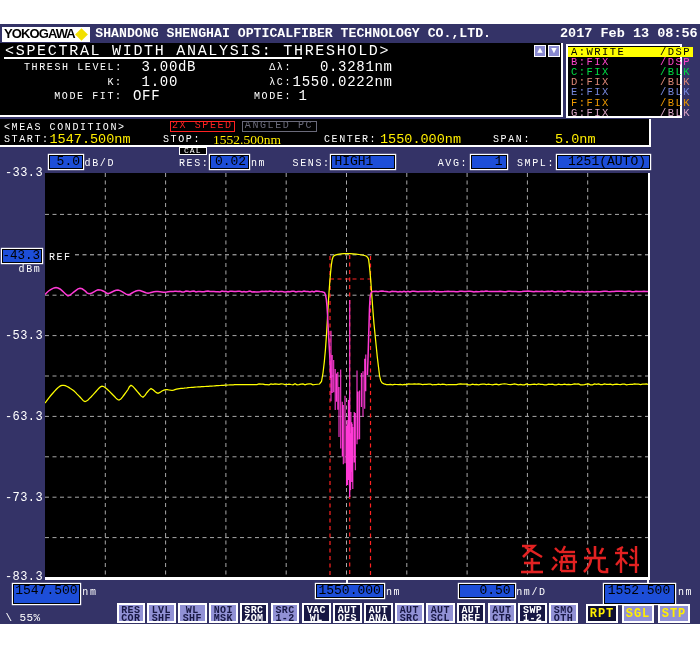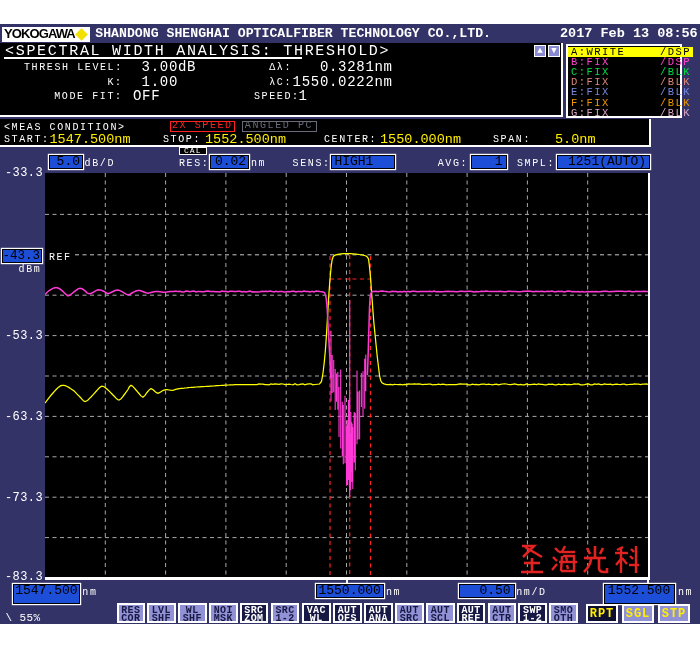--- a/index.html
+++ b/index.html
@@ -57,21 +57,21 @@
 <div class="lbl" style="left:24px; top:62.5px;">THRESH LEVEL:</div>
 <div class="bval" style="left:141.6px; top:60.5px;">3.00dB</div>
 <div class="lbl" style="left:269.2px; top:62.5px;">Δλ:</div>
 <div class="bval" style="left:319.9px; top:60.5px;">0.3281nm</div>
 <div class="lbl" style="left:107.4px; top:77.5px;">K:</div>
 <div class="bval" style="left:141.6px; top:75.5px;">1.00</div>
 <div class="lbl" style="left:269.2px; top:77.5px;">λC:</div>
 <div class="bval" style="left:292.6px; top:75.5px;">1550.0222nm</div>
 <div class="lbl" style="left:54.2px; top:91.5px;">MODE FIT:</div>
 <div class="bval" style="left:133px; top:89.5px;">OFF</div>
-<div class="lbl" style="left:254px; top:91.5px;">SPEED:</div>
+<div class="lbl" style="left:254px; top:91.5px;">MODE:</div>
 <div class="bval" style="left:298.6px; top:89.5px;">1</div>
 <div class="abs" style="left:534px; top:45px; width:12px; height:12px; background:#8a8ad0; border:1px solid #fff; color:#fff; font-size:9px; text-align:center; line-height:11px;">▲</div>
 <div class="abs" style="left:548px; top:45px; width:12px; height:12px; background:#8a8ad0; border:1px solid #fff; color:#fff; font-size:9px; text-align:center; line-height:11px;">▼</div>
 
 <div class="tpanel">
     <div class="trow" style="top:0.5px;background:#ffff00;color:#000"><span>A:WRITE</span><span class="rr">/DSP</span></div>
     <div class="trow" style="top:10.7px;color:#ff44cc"><span>B:FIX</span><span class="rr">/DSP</span></div>
     <div class="trow" style="top:20.9px;color:#00dd44"><span>C:FIX</span><span class="rr">/BLK</span></div>
     <div class="trow" style="top:31.1px;color:#dd8877"><span>D:FIX</span><span class="rr">/BLK</span></div>
     <div class="trow" style="top:41.3px;color:#7788dd"><span>E:FIX</span><span class="rr">/BLK</span></div>
@@ -79,21 +79,21 @@
     <div class="trow" style="top:61.7px;color:#d8a2c2"><span>G:FIX</span><span class="rr">/BLK</span></div>
 </div>
 
 <div class="mpanel"></div>
 <div class="lbl" style="left:4px; top:122.5px;">&lt;MEAS CONDITION&gt;</div>
 <div class="obox" style="left:169.8px; top:121px; width:65px; height:10.5px; color:#f22; border-color:#f22; font-size:10px; letter-spacing:1.6px; line-height:8.5px; text-align:center;">2X SPEED</div>
 <div class="obox" style="left:241.5px; top:121px; width:75px; height:10.5px; color:#6a6a7a; border-color:#6a6a7a; font-size:10px; letter-spacing:1.6px; line-height:8.5px; text-align:center;">ANGLED PC</div>
 <div class="lbl" style="left:4px; top:134.5px;">START:</div>
 <div class="yval" style="left:49.5px; top:133.5px;">1547.500nm</div>
 <div class="lbl" style="left:163px; top:134.5px;">STOP:</div>
-<div class="yval" style="left:205px; top:133.5px;">1552.500nm</div>
+<div class="yval" style="left:213px; top:133.5px;font-family:Liberation Serif, serif;">1552.500nm</div>
 <div class="lbl" style="left:324px; top:134.5px;">CENTER:</div>
 <div class="yval" style="left:380px; top:133.5px;">1550.000nm</div>
 <div class="lbl" style="left:493px; top:134.5px;">SPAN:</div>
 <div class="yval" style="left:555px; top:133.5px;">5.0nm</div>
 
 <div class="wbox" style="left:48.5px; top:155px; width:34.5px; height:13.5px; font-size:13px; line-height:11px; text-align:right; padding-right:2px;">5.0</div>
 <div class="lbl" style="left:84.6px; top:158.5px;">dB/D</div>
 <div class="obox" style="left:179px; top:146.7px; width:27.5px; height:8.6px; color:#fff; border-color:#fff; background:#000; font-size:8px; line-height:6.5px; letter-spacing:1px; text-align:center;">CAL</div>
 <div class="lbl" style="left:179px; top:158.5px;">RES:</div>
 <div class="wbox" style="left:209.7px; top:155px; width:39.5px; height:13.5px; font-size:13px; line-height:11px; text-align:right; padding-right:2px;">0.02</div>

